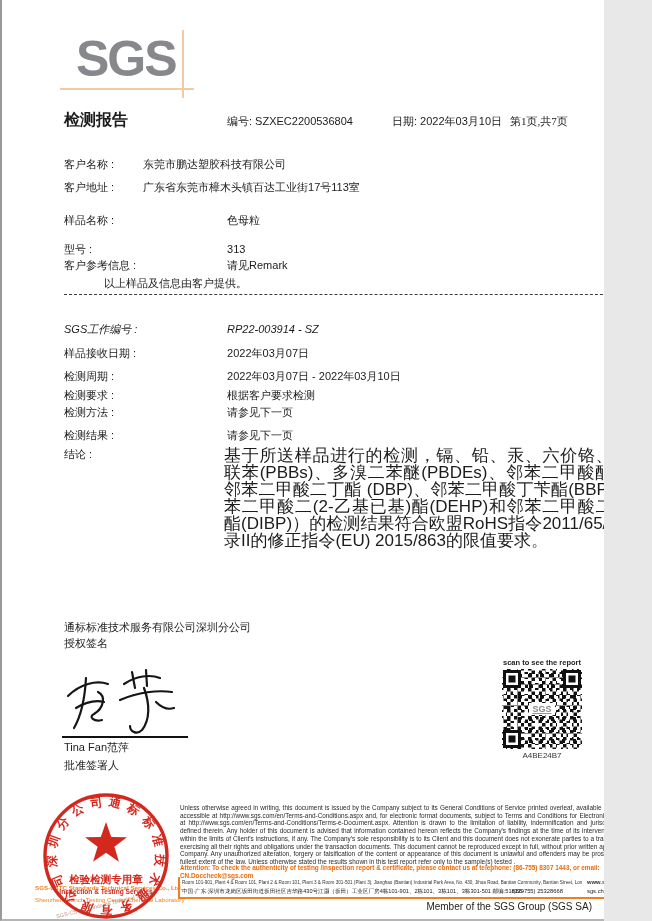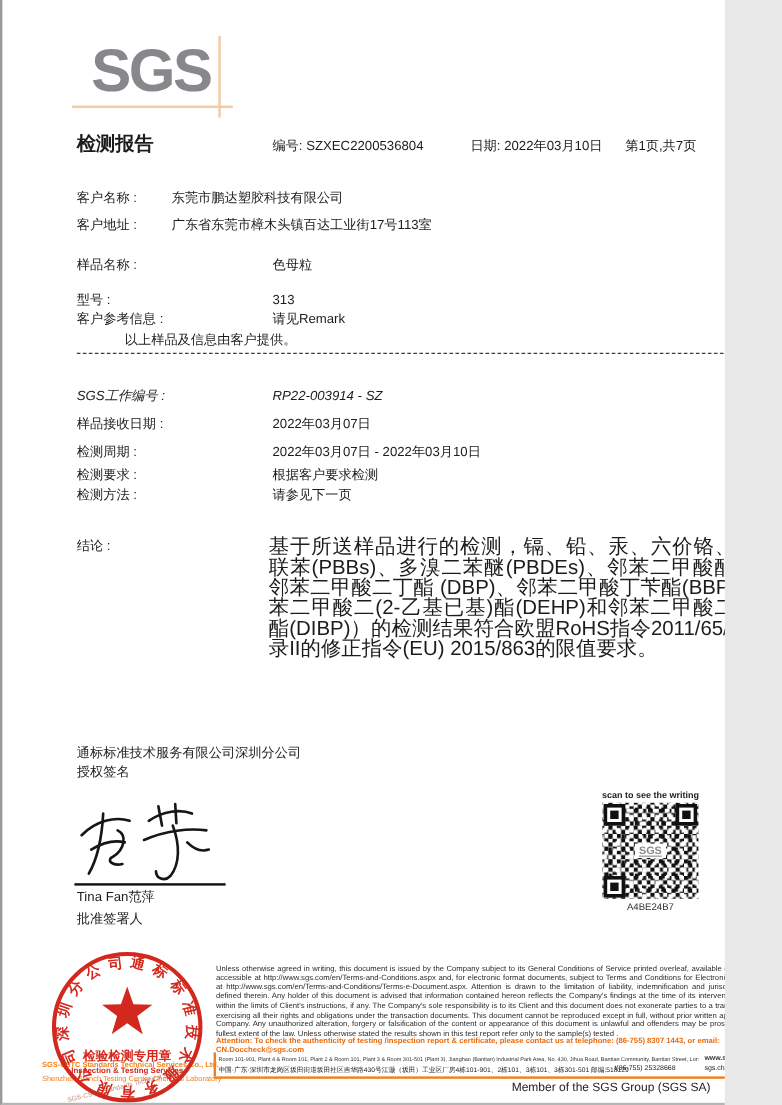--- a/index.html
+++ b/index.html
@@ -63,21 +63,21 @@
 
   <div class="logo-wrap">
     <div class="logo-hline"></div>
     <div class="logo-vline"></div>
     <div class="logo-text">SGS</div>
   </div>
 
   <div class="title">检测报告</div>
   <div class="hmeta" style="left:225px;">编号: SZXEC2200536804</div>
   <div class="hmeta" style="left:390px;">日期: 2022年03月10日</div>
-  <div class="hmeta" style="left:519px;">第1页,共7页</div>
+  <div class="hmeta" style="left:508px;font-family:Liberation Serif, serif;">第1页,共7页</div>
 
   <div class="row" style="top:157px;">
     <span class="lbl w76">客户名称 :</span>
     <span>东莞市鹏达塑胶科技有限公司</span>
   </div>
   <div class="row" style="top:180px;">
     <span class="lbl w76">客户地址 :</span>
     <span>广东省东莞市樟木头镇百达工业街17号113室</span>
   </div>
 
@@ -108,20 +108,24 @@
   <div class="row" style="top:369px;">
     <span class="lbl w160">检测周期 :</span>
     <span>2022年03月07日 - 2022年03月10日</span>
   </div>
   <div class="row" style="top:388px;">
     <span class="lbl w160">检测要求 :</span>
     <span>根据客户要求检测</span>
   </div>
   <div class="row" style="top:405px;">
     <span class="lbl w160">检测方法 :</span>
+    <span>请参见下一页</span>
+  </div>
+  <div class="row" style="top:428px;">
+    <span class="lbl w160">检测结果 :</span>
     <span>请参见下一页</span>
   </div>
 
   <div class="conc-label">结论 :</div>
   <div class="conc-text">基于所送样品进行的检测，镉、铅、汞、六价铬、多溴联苯(PBBs)、多溴二苯醚(PBDEs)、邻苯二甲酸酯（如邻苯二甲酸二丁酯 (DBP)、邻苯二甲酸丁苄酯(BBP)、邻苯二甲酸二(2-乙基已基)酯(DEHP)和邻苯二甲酸二异丁酯(DIBP)）的检测结果符合欧盟RoHS指令2011/65/EU附录II的修正指令(EU) 2015/863的限值要求。</div>
 
   <div class="sig-company">通标标准技术服务有限公司深圳分公司</div>
   <div class="sig-auth">授权签名</div>
   <svg class="sig-svg" width="140" height="76" viewBox="0 0 140 76">
     <g fill="none" stroke="#161616" stroke-width="2.2" stroke-linecap="round">
@@ -134,21 +138,21 @@
       <path d="M86,8 L87,24"></path>
       <path d="M60,38 C78,30 98,28 112,30"></path>
       <path d="M84,26 C90,42 90,58 82,68 C77,73 70,70 70,64"></path>
       <path d="M96,40 C102,46 108,48 114,46"></path>
     </g>
   </svg>
   <div class="sig-line"></div>
   <div class="sig-name">Tina Fan范萍</div>
   <div class="sig-role">批准签署人</div>
 
-  <div class="qr-caption">scan to see the writing</div>
+  <div class="qr-caption">scan to see the report</div>
   <svg class="qr-svg" width="84" height="84" viewBox="0 0 84 84">
     <defs>
       <pattern id="qa" width="7" height="7" patternUnits="userSpaceOnUse">
         <rect width="3.5" height="3.5" fill="#111"></rect>
           <rect x="3.5" y="3.5" width="3.5" height="3.5" fill="#111"></rect>
       </pattern>
       <pattern id="qb" width="11" height="11" patternUnits="userSpaceOnUse">
         <rect x="2" y="1" width="4" height="4" fill="#fff"></rect>
           <rect x="7" y="6" width="3" height="4" fill="#111"></rect>
         <rect x="0" y="7" width="3" height="3" fill="#fff"></rect>

